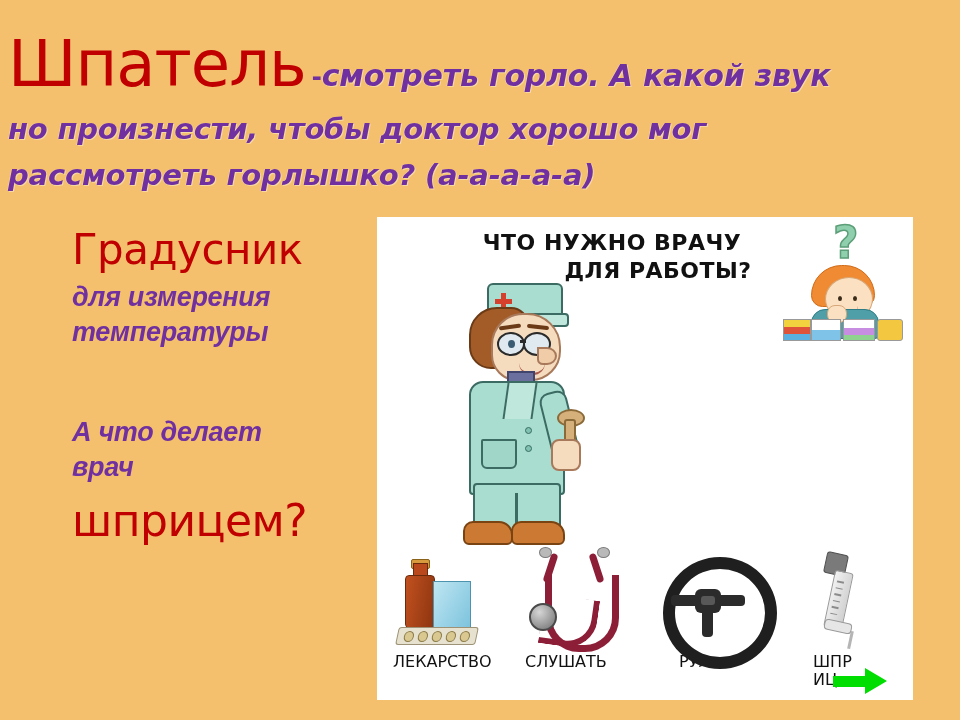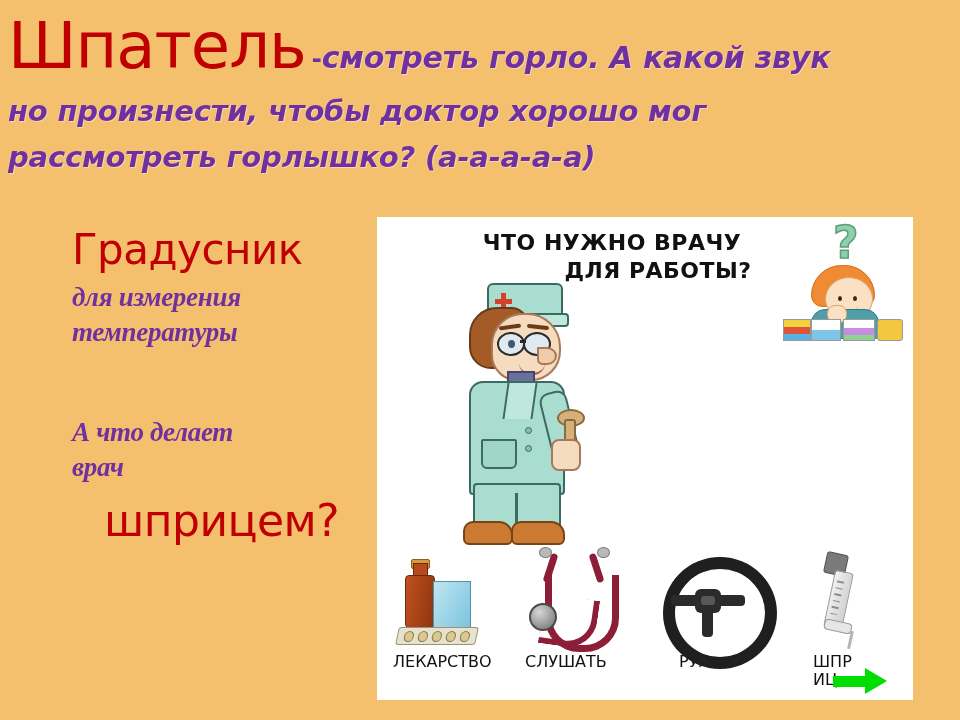--- a/index.html
+++ b/index.html
@@ -6,21 +6,21 @@
   body{
     width:960px;height:720px;overflow:hidden;
     background:#f4c06e;
     font-family:"Liberation Sans", sans-serif;
     position:relative;
   }
   .slide{position:absolute;inset:0;}
 
   
   .head-block{position:absolute;left:8px;top:14px;width:944px;}
-  .line1{white-space:nowrap;}
+  .line1{white-space:nowrap;margin-top:18px;}
   .word-red{
     color:#c00000;
     font-family:"DejaVu Sans", sans-serif;
     font-weight:400;
     font-size:64px;
     letter-spacing:-1px;
     line-height:1;
     vertical-align:baseline;
   }
   .dash{
@@ -48,28 +48,28 @@
 
   
   .left-col{position:absolute;left:72px;top:228px;width:295px;}
   .big-red{
     color:#c00000;
     font-family:"DejaVu Sans", sans-serif;
     font-size:42px;line-height:1.05;letter-spacing:-0.5px;
   }
   .purple-it{
     color:#7030a0;
-    font-family:Liberation Serif, serif;
+    font-family:Liberation Sans, sans-serif;
     font-style:italic;font-weight:bold;
     font-size:27px;line-height:1.28;letter-spacing:-0.3px;
   }
   .gap-a{height:8px;}
   .gap-b{height:66px;}
   .gap-c{height:14px;}
-  .big-red.q{font-size:44px;margin-left:32px;}
+  .big-red.q{font-size:44px;}
 
   
   .panel{
     position:absolute;left:377px;top:217px;width:536px;height:483px;
     background:#ffffff;
   }
   .panel-title{
     position:absolute;left:0;top:12px;width:470px;
     text-align:center;
     color:#111;

